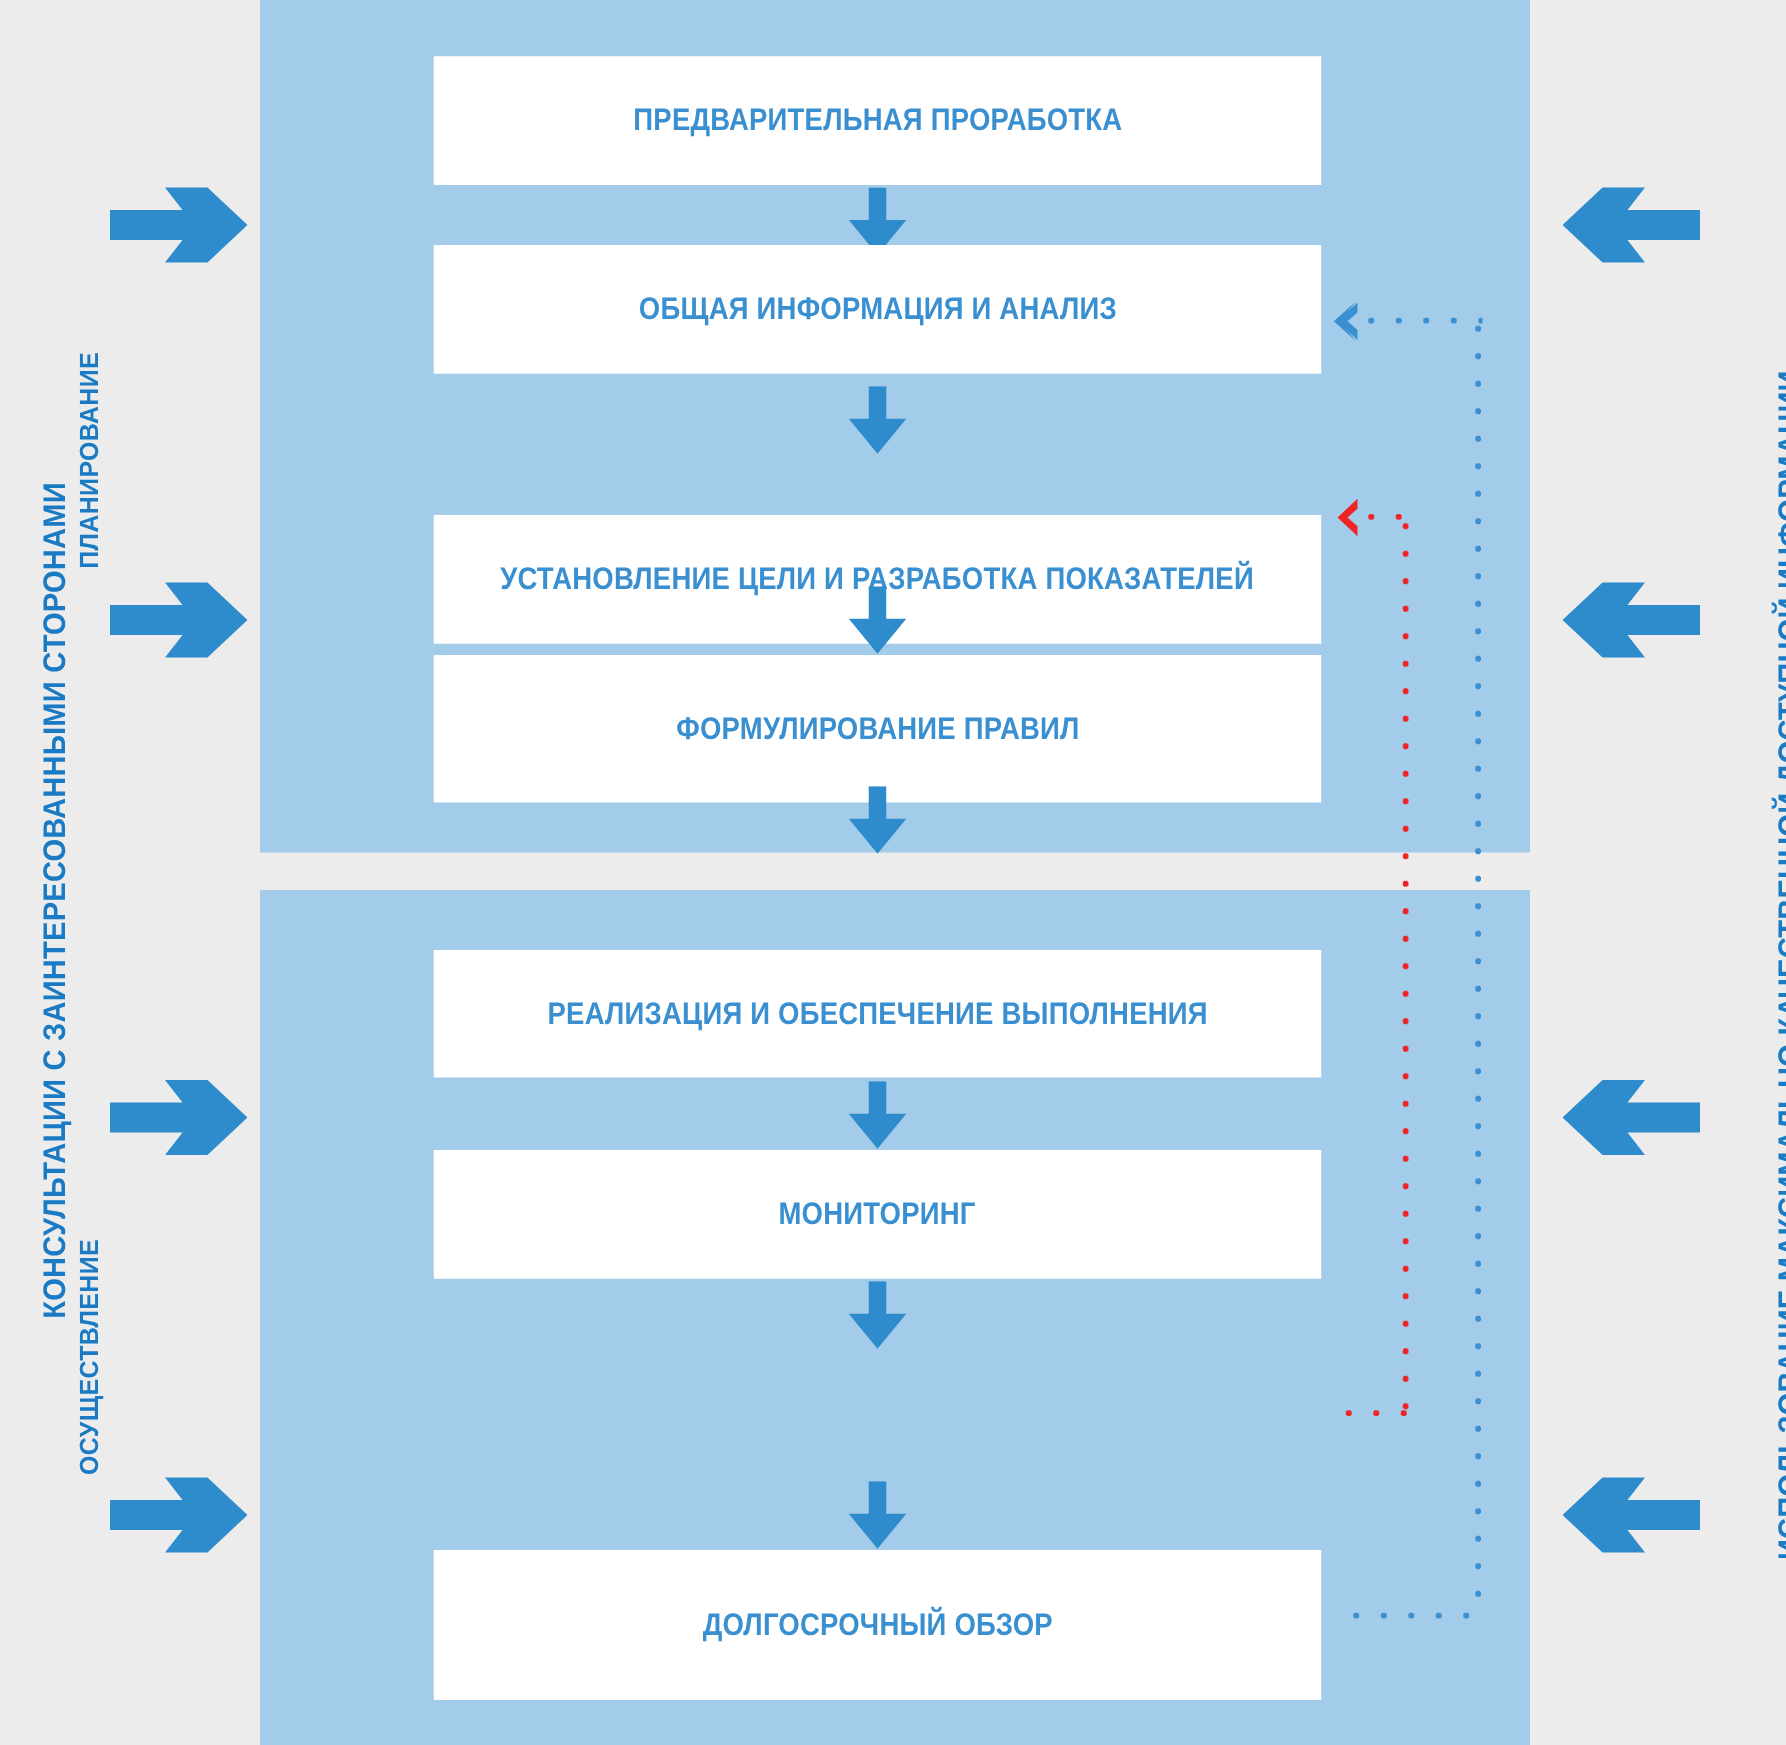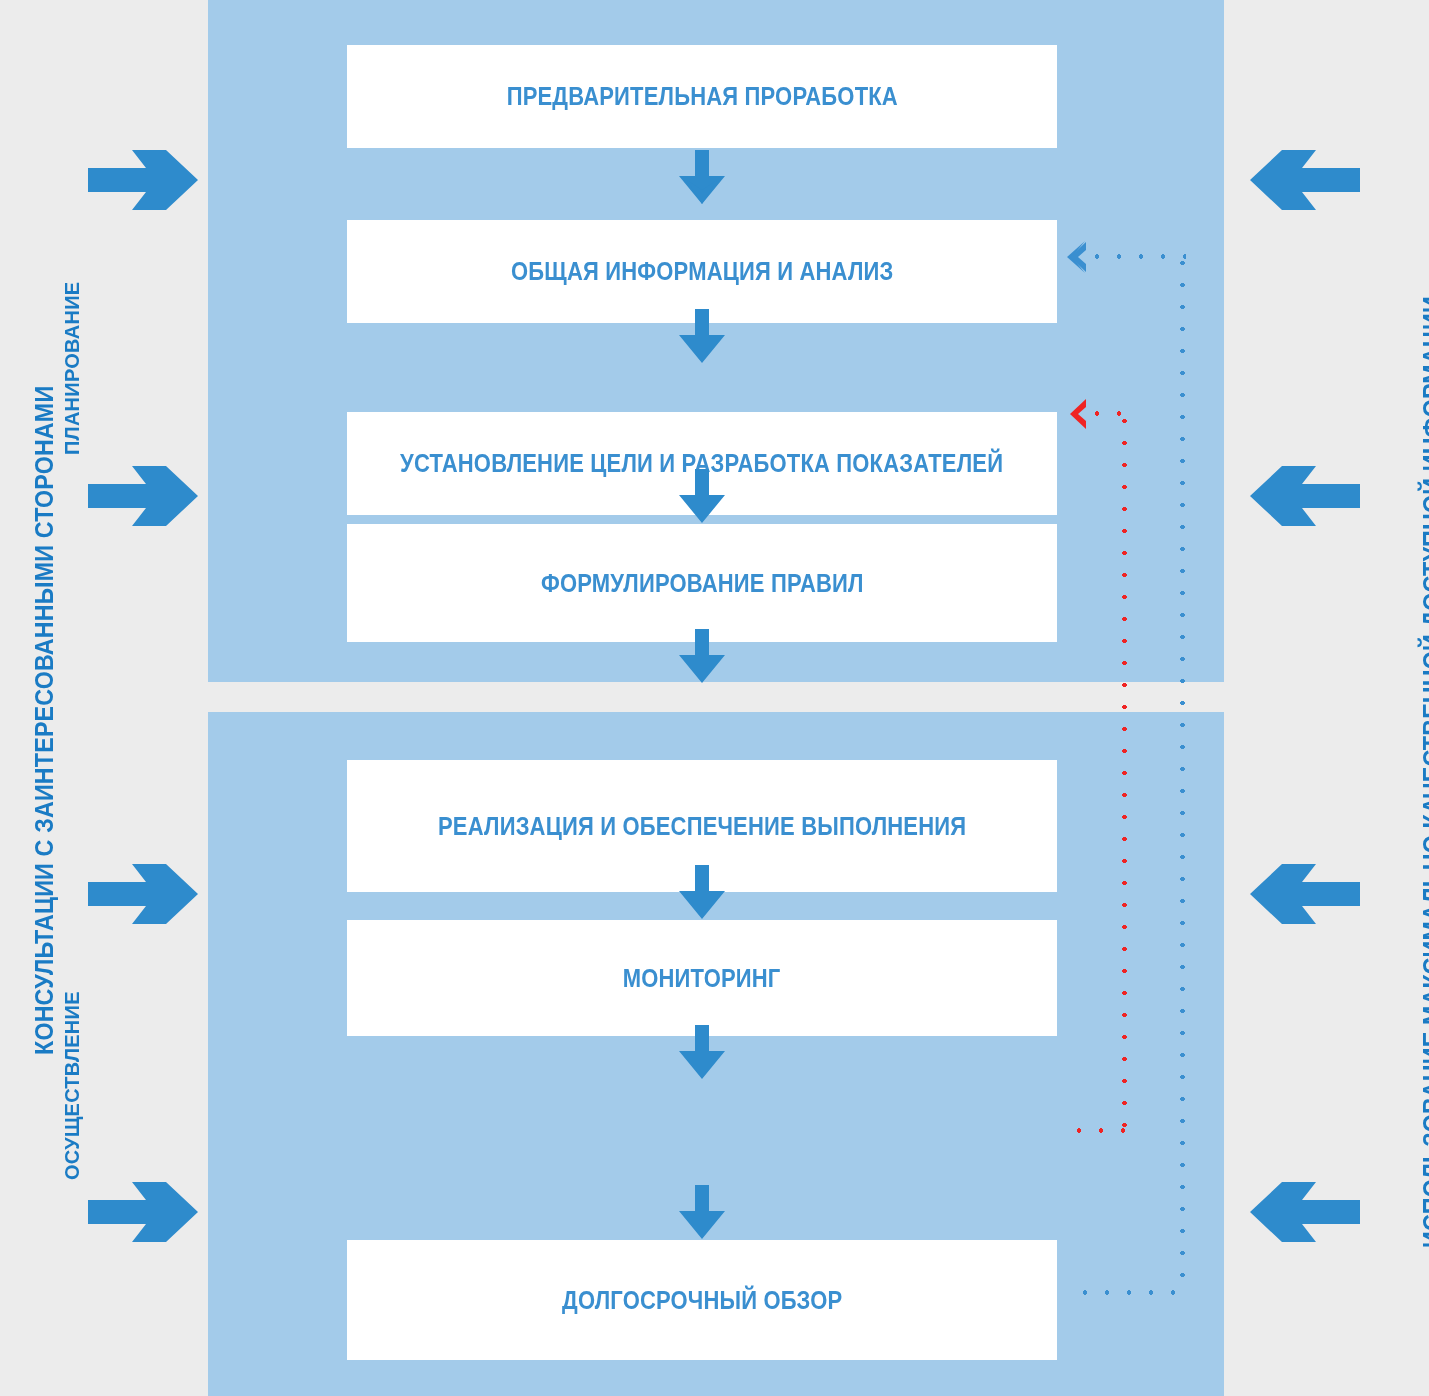--- a/index.html
+++ b/index.html
@@ -185,21 +185,21 @@
   <div class="pbox" style="top:45px; height:103px;align-items:center;">
     <span>ПРЕДВАРИТЕЛЬНАЯ ПРОРАБОТКА</span>
   </div>
   <div class="down-arrow" style="top:150px; height:54px;">
     <svg viewBox="0 0 46 54" preserveAspectRatio="none">
       <path d="M16,0 L30,0 L30,26 L46,26 L23,54 L0,26 L16,26 Z" fill="#2e8bcc"></path>
       <path d="M23,54 L8,30 L23,40 L38,30 Z" fill="#2e8bcc"></path>
     </svg>
   </div>
 
-  <div class="pbox" style="top:220px; height:103px;">
+  <div class="pbox" style="top:196px; height:103px;">
     <span>ОБЩАЯ ИНФОРМАЦИЯ И АНАЛИЗ</span>
   </div>
   <div class="down-arrow" style="top:309px; height:54px;">
     <svg viewBox="0 0 46 54" preserveAspectRatio="none">
       <path d="M16,0 L30,0 L30,26 L46,26 L23,54 L0,26 L16,26 Z" fill="#2e8bcc"></path>
     </svg>
   </div>
 
   <div class="pbox" style="top:364px; height:103px;margin-top:48px;">
     <span>УСТАНОВЛЕНИЕ ЦЕЛИ И РАЗРАБОТКА ПОКАЗАТЕЛЕЙ</span>
@@ -215,30 +215,30 @@
   </div>
   <div class="down-arrow" style="top:629px; height:54px;">
     <svg viewBox="0 0 46 54" preserveAspectRatio="none">
       <path d="M16,0 L30,0 L30,26 L46,26 L23,54 L0,26 L16,26 Z" fill="#2e8bcc"></path>
     </svg>
   </div>
 
   <div class="panel" id="panel-implementation"></div>
   <div class="panel-label" id="label-implementation">ОСУЩЕСТВЛЕНИЕ</div>
 
-  <div class="pbox" style="top:760px; height:132px;">
+  <div class="pbox" style="top:760px; height:102px;">
     <span>РЕАЛИЗАЦИЯ И ОБЕСПЕЧЕНИЕ ВЫПОЛНЕНИЯ</span>
   </div>
   <div class="down-arrow" style="top:865px; height:54px;">
     <svg viewBox="0 0 46 54" preserveAspectRatio="none">
       <path d="M16,0 L30,0 L30,26 L46,26 L23,54 L0,26 L16,26 Z" fill="#2e8bcc"></path>
     </svg>
   </div>
 
-  <div class="pbox" style="top:920px; height:116px;">
+  <div class="pbox" style="top:920px; height:103px;">
     <span>МОНИТОРИНГ</span>
   </div>
   <div class="down-arrow" style="top:1025px; height:54px;">
     <svg viewBox="0 0 46 54" preserveAspectRatio="none">
       <path d="M16,0 L30,0 L30,26 L46,26 L23,54 L0,26 L16,26 Z" fill="#2e8bcc"></path>
     </svg>
   </div>
 
   <div class="down-arrow" style="top:1185px; height:54px;">
     <svg viewBox="0 0 46 54" preserveAspectRatio="none">

